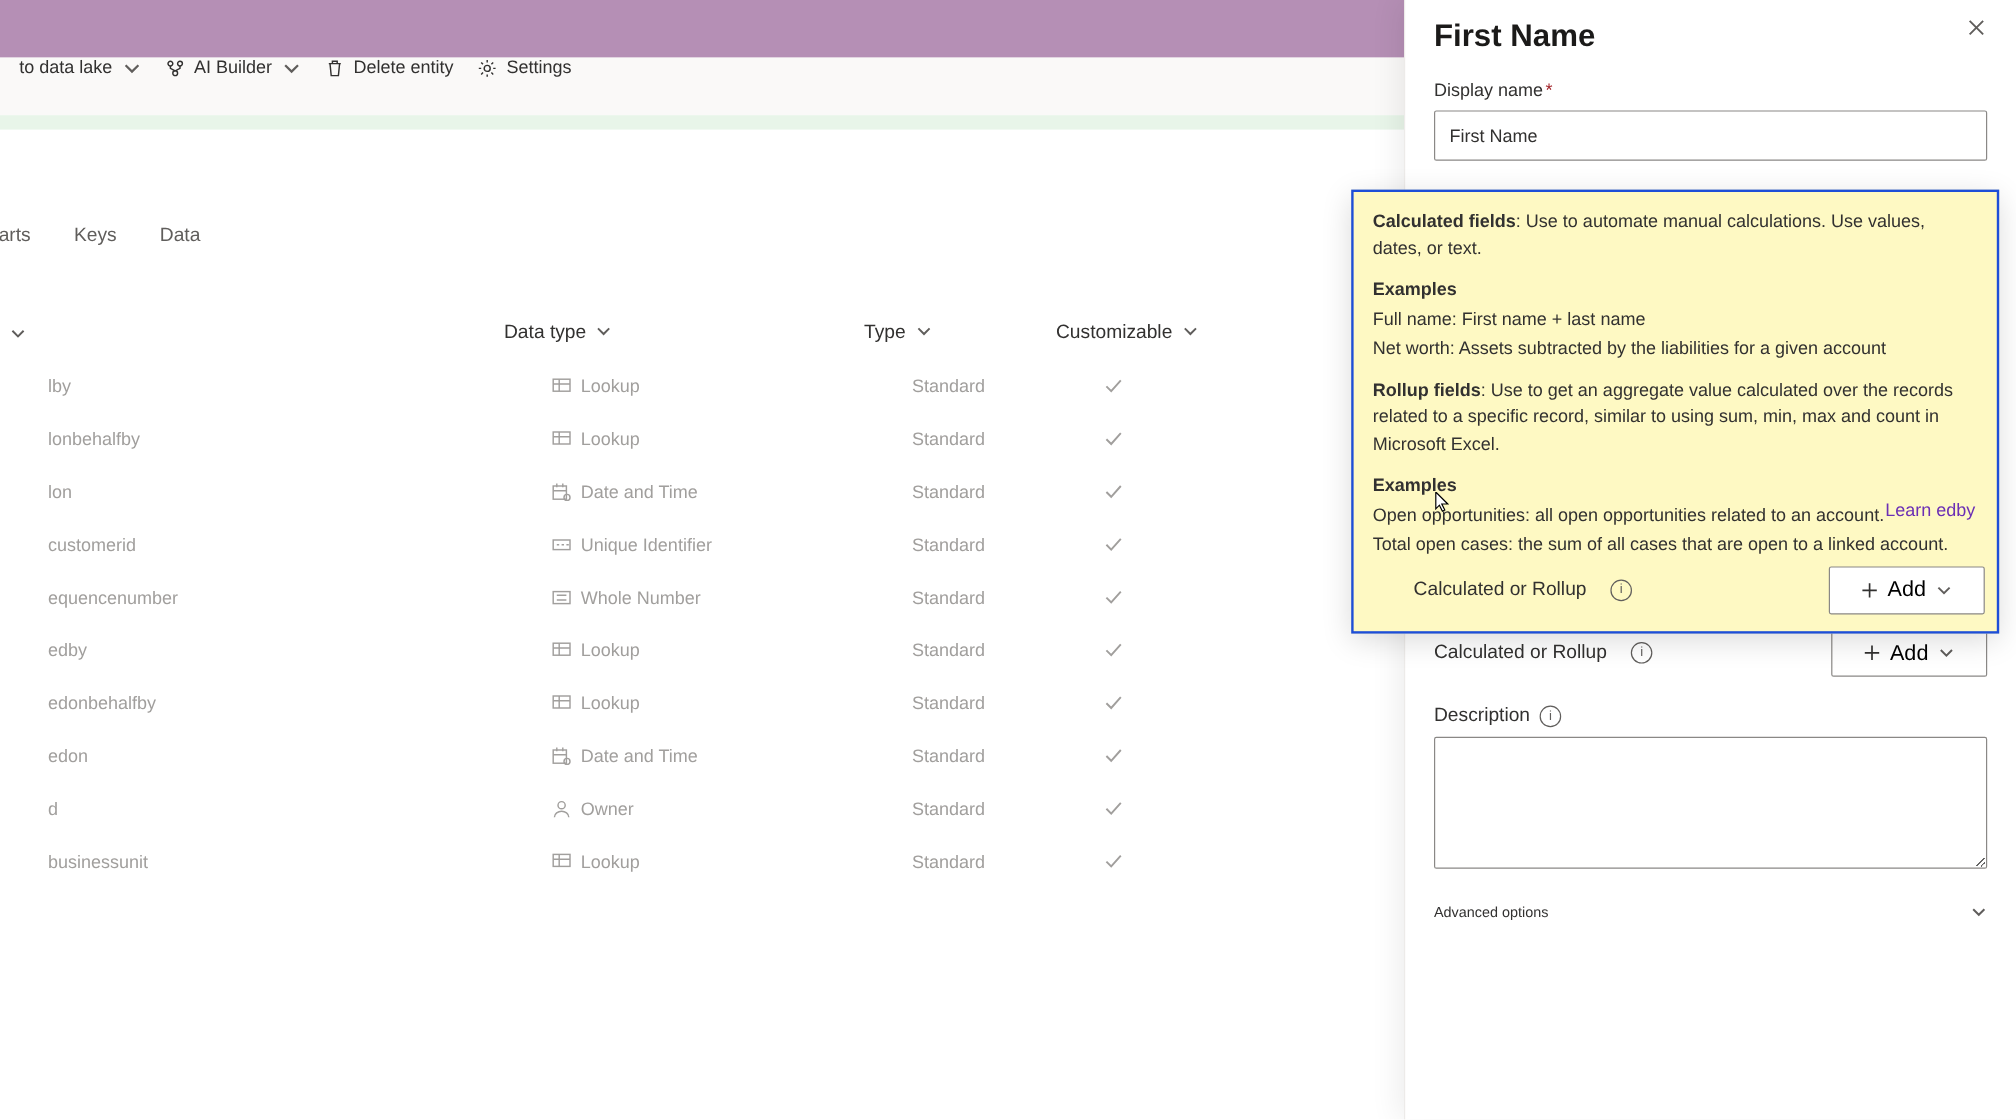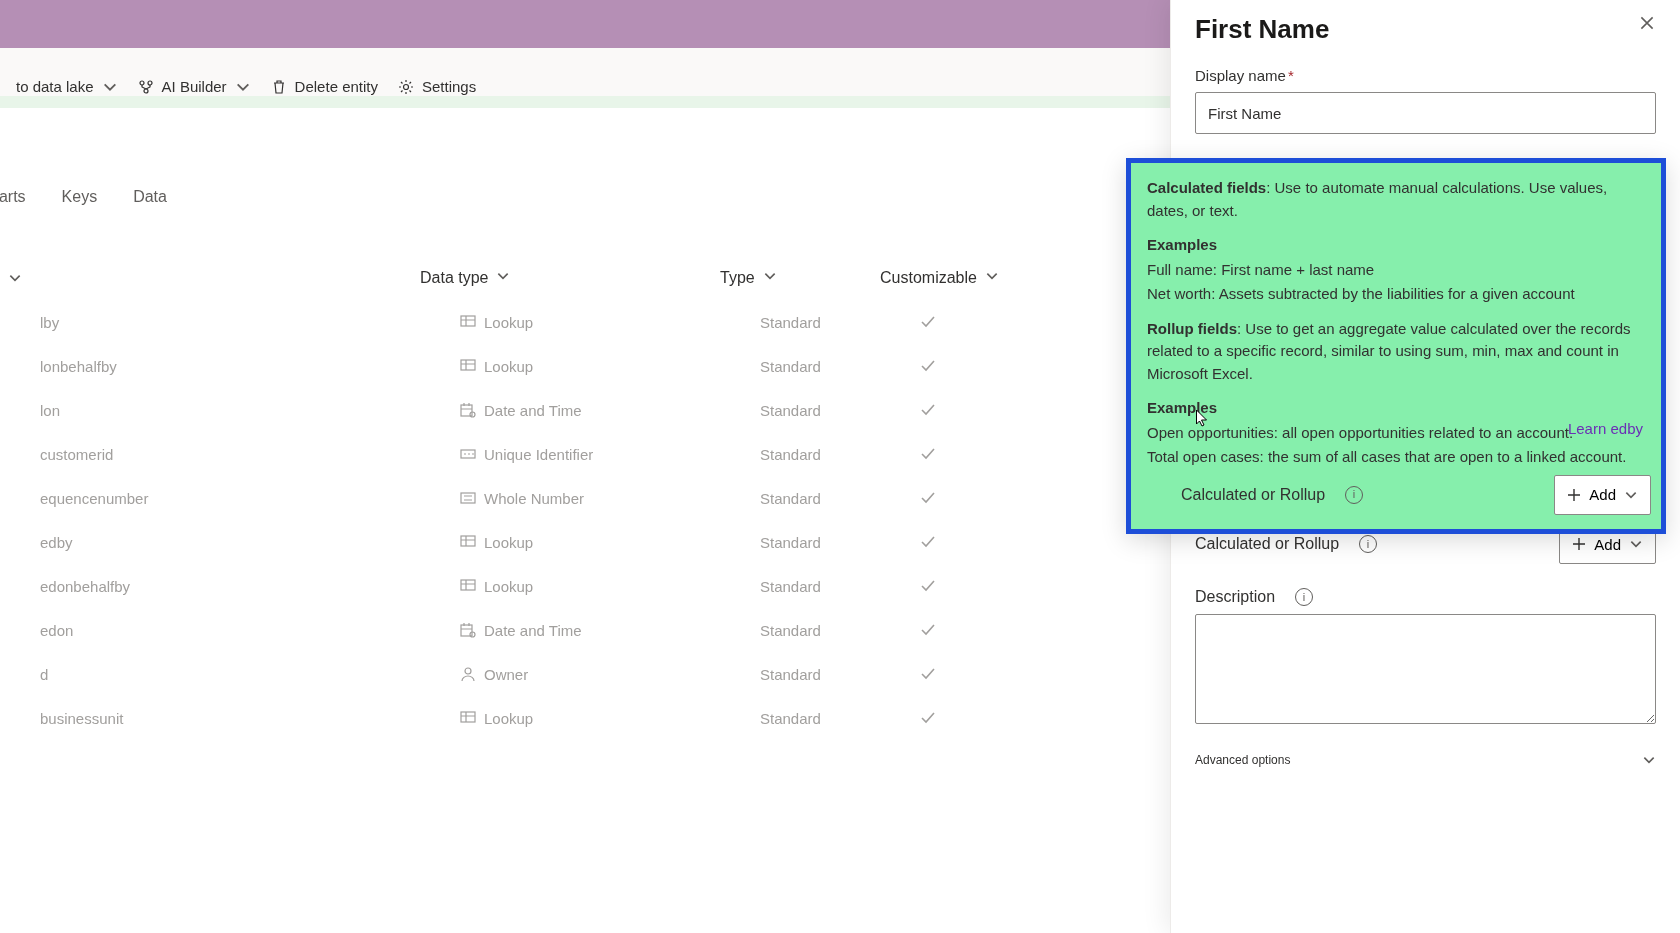--- a/index.html
+++ b/index.html
@@ -23,21 +23,21 @@
       color: #fff;
     }
     .env-block { display: inline-flex; align-items: center; gap: 12px; font-size: 14px; }
     .env-block .env-labels { line-height: 1.2; }
     .env-block .env-small { font-size: 11px; opacity: 0.9; }
     .command-bar {
       height: 48px;
       border-bottom: 1px solid transparent;
       background: #faf9f8;
       display: flex;
-      align-items: flex-end;
+      align-items: flex-start;
       padding: 0 16px;
       gap: 20px;
       color: #323130;
     }
     .cmd-item { display: inline-flex; align-items: center; gap: 8px; cursor: pointer; font-size: 15px; color: #323130; }
     .cmd-item svg { width: 16px; height: 16px; }
     .green-strip { height: 12px; background: #e8f5e9; }
     .main {
       padding: 80px 0 0 0;
     }
@@ -87,33 +87,33 @@
       background: #fff; color: #323130; outline: none; border-radius: 2px;
     }
     .calc-row {
       display: flex; justify-content: space-between; align-items: center;
       margin-top: 390px;
     }
     .calc-label { display: inline-flex; align-items: center; gap: 20px; font-size: 16px; }
     .add-btn {
       display: inline-flex; align-items: center; gap: 8px;
       border: 1px solid #8a8886; background: #fff; height: 40px;
-      padding: 0 12px; font-size: 15px; cursor: pointer; border-radius: 2px;
-    }
-    .desc-label { margin-top: 24px; display: inline-flex; align-items: center; gap: 20px; font-size: 16px; }
+      padding: 0 26px; font-size: 18px; cursor: pointer; border-radius: 2px;
+    }
+    .desc-label { margin-top: 24px; display: inline-flex; align-items: center; gap: 8px; font-size: 16px; }
     .adv-row {
       margin-top: 26px; display: flex; justify-content: space-between; align-items: center;
       font-size: 12px; cursor: pointer;
     }
     .tooltip {
       position: absolute;
       top: 158px; right: 14px;
       width: 540px;
-      background: #86efac;
-      border: 5px solid #1d4ed8;
+      background: #fef9c3;
+      border: 2px solid #1d4ed8;
       padding: 14px 16px 48px 16px;
       box-shadow: 0 6px 24px rgba(0,0,0,0.15);
       font-size: 15px; color: #323130; line-height: 1.5;
       z-index: 10;
     }
     .tooltip p { margin: 0 0 12px 0; }
     .tooltip .b { font-weight: 600; }
     .tooltip .learn { color: #6b2fb5; position: absolute; right: 18px; bottom: 88px; cursor: pointer; }
     .tooltip .overlay-add {
       position: absolute; left: 50px; bottom: 14px; right: 10px;

